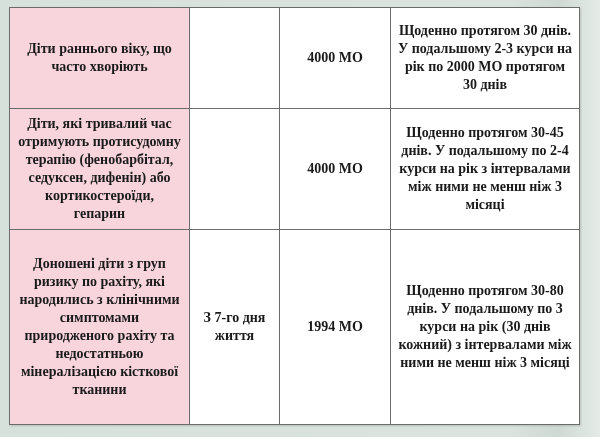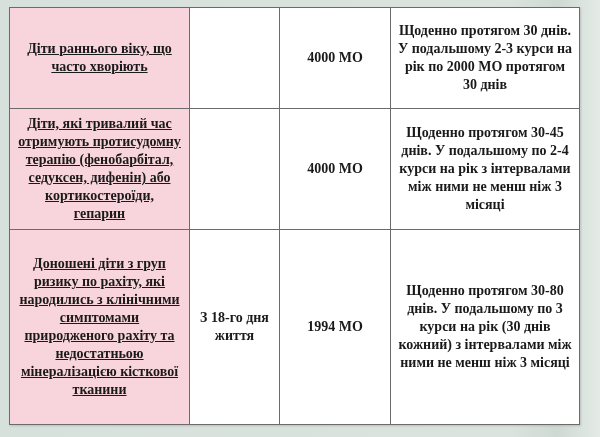--- a/index.html
+++ b/index.html
@@ -31,21 +31,20 @@
       vertical-align: middle;
       font-weight: bold;
       font-size: 14px;
       line-height: 18px;
       color: #1a1a1a;
       padding: 0 6px;
     }
     .slide-table td.group-cell {
       background: #f8d5dc;
       padding: 0 8px;
-      text-decoration: underline;
     }
     col.c1 { width: 180px; }
     col.c2 { width: 90px; }
     col.c3 { width: 111px; }
     col.c4 { width: 189px; }
     tr.r1 { height: 93px; }
     tr.r2 { height: 112px; }
     tr.r3 { height: 180px; }
   </style>
 </head>
@@ -66,18 +65,18 @@
       <td>Щоденно протягом 30 днів. У подальшому 2-3 курси на рік по 2000 МО протягом 30 днів</td>
     </tr>
     <tr class="r2">
       <td class="group-cell">Діти, які тривалий час отримують протисудомну терапію (фенобарбітал, седуксен, дифенін) або кортикостероїди, гепарин</td>
       <td></td>
       <td>4000 МО</td>
       <td>Щоденно протягом 30-45 днів. У подальшому по 2-4 курси на рік з інтервалами між ними не менш ніж 3 місяці</td>
     </tr>
     <tr class="r3">
       <td class="group-cell">Доношені діти з груп ризику по рахіту, які народились з клінічними симптомами природженого рахіту та недостатньою мінералізацією кісткової тканини</td>
-      <td>З 18-го дня життя</td>
+      <td>З 7-го дня життя</td>
       <td>1994 МО</td>
       <td>Щоденно протягом 30-80 днів. У подальшому по 3 курси на рік (30 днів кожний) з інтервалами між ними не менш ніж 3 місяці</td>
     </tr>
   </tbody>
 </table>
 
 </body></html>

